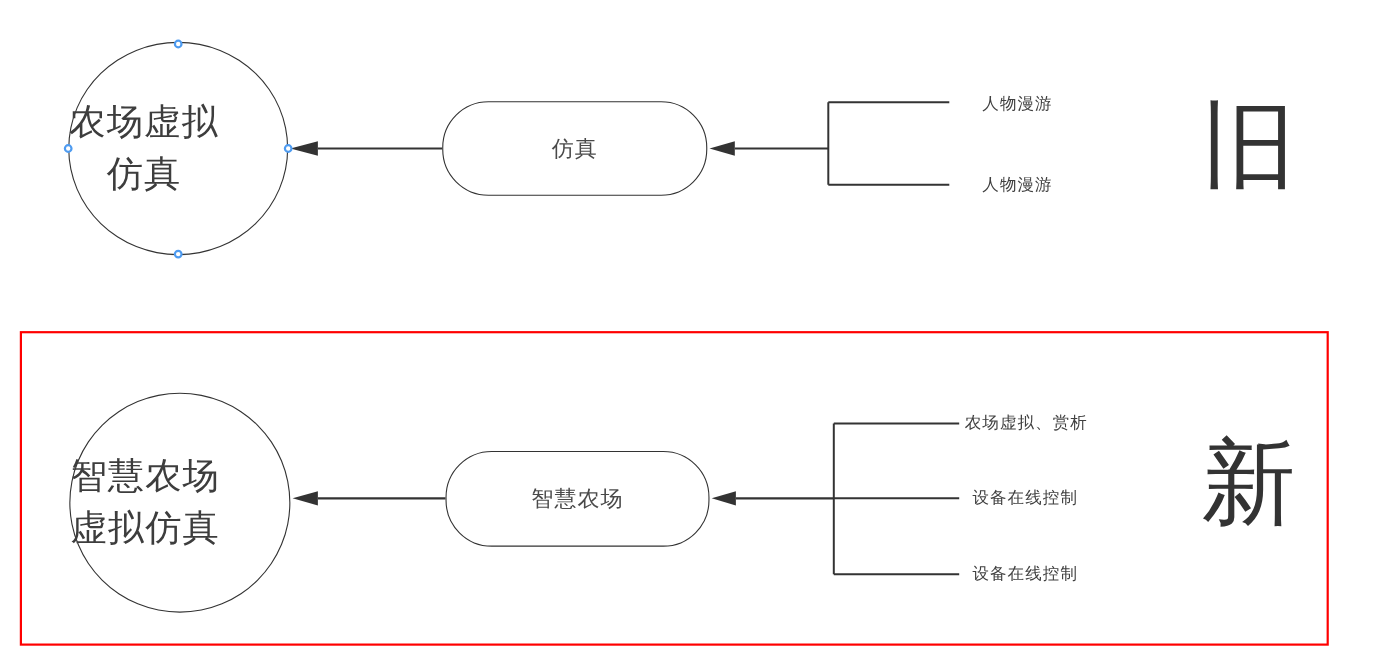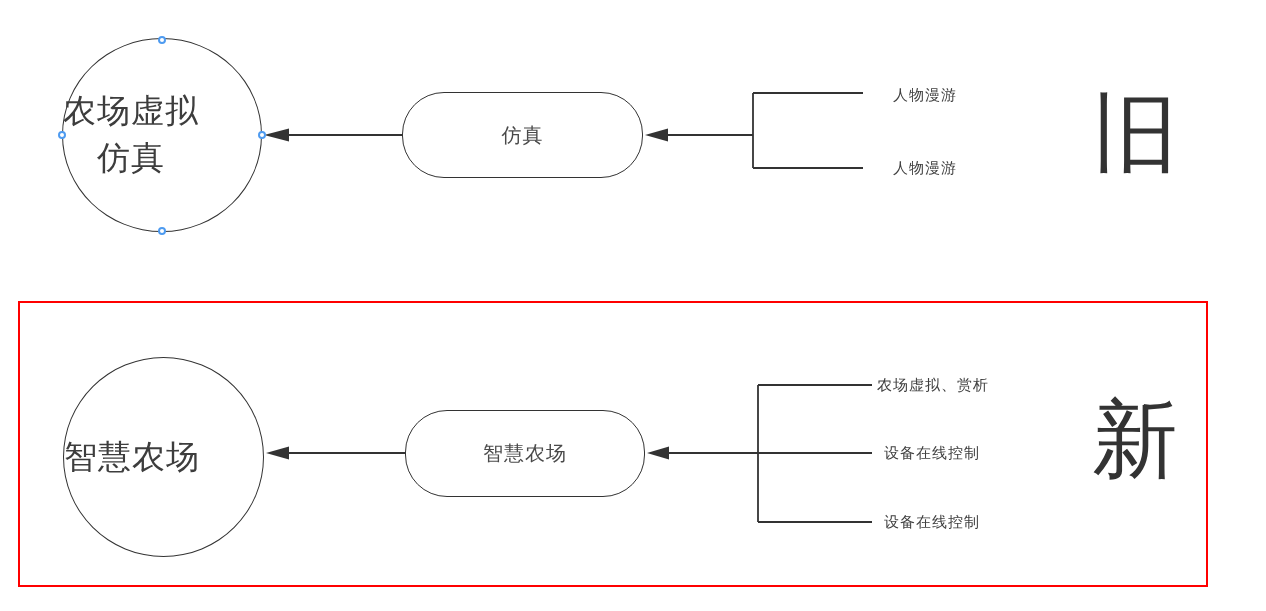--- a/index.html
+++ b/index.html
@@ -127,20 +127,21 @@
   </div>
 
   <div class="branch-label" style="left:893px;top:95px;">人物漫游</div>
   <div class="branch-label" style="left:893px;top:168px;">人物漫游</div>
 
   <div class="big-tag" style="left:1092px;top:90px;">旧</div>
 
   <div class="circle-node" style="left:63px;top:357px;width:201px;height:200px;">
     <div class="circle-text">
       <span>智慧农场</span>
+      <span>虚拟仿真</span>
     </div>
   </div>
 
   <div class="pill-node" style="left:405px;top:410px;width:240px;height:87px;">
     <span>智慧农场</span>
   </div>
 
   <div class="branch-label" style="left:877px;top:385px;">农场虚拟、赏析</div>
   <div class="branch-label" style="left:884px;top:453px;">设备在线控制</div>
   <div class="branch-label" style="left:884px;top:522px;font-family:Liberation Serif, serif;">设备在线控制</div>

